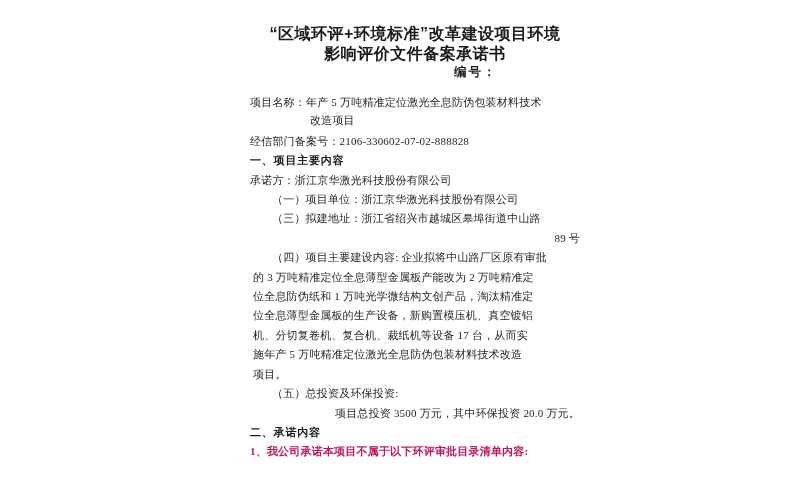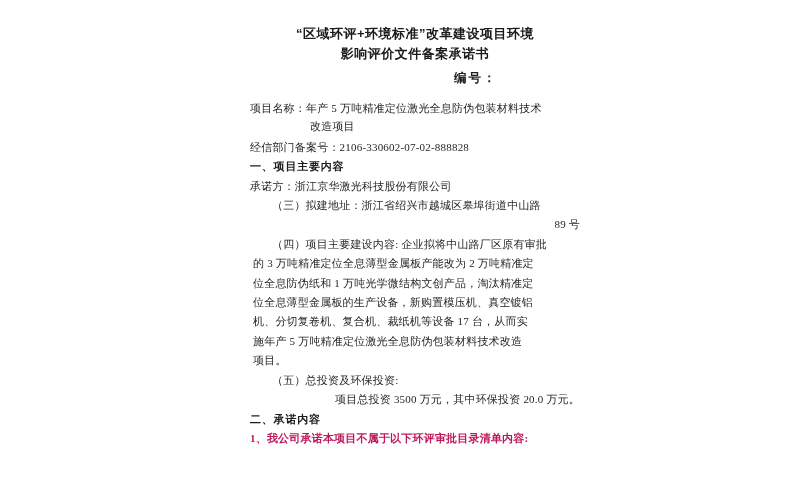--- a/index.html
+++ b/index.html
@@ -18,28 +18,27 @@
   .doc {
     position: absolute;
     left: 250px;
     top: 24px;
     width: 330px;
     color: #262626;
   }
   .title {
     font-family: "Liberation Sans", "DejaVu Sans", sans-serif;
     font-weight: bold;
-    font-size: 13px;
+    font-size: 16px;
     line-height: 20px;
     text-align: center;
     color: #1b1b1b;
     letter-spacing: 0.5px;
   }
   .serial {
-    margin-top: 6px;
     padding-left: 204px;
     font-weight: bold;
     font-size: 12.5px;
     letter-spacing: 2px;
     color: #1f1f1f;
   }
   .body-text {
     margin-top: 12px;
     font-size: 11px;
     line-height: 19.4px;
@@ -71,20 +70,21 @@
 
     <div class="serial">编号：</div>
 
     <div class="body-text">
       <div class="line">项目名称：年产 5 万吨精准定位激光全息防伪包装材料技术</div>
       <div class="line indent-wrap">改造项目</div>
       <div class="line">经信部门备案号：2106-330602-07-02-888828</div>
       <div class="line heading">一、项目主要内容</div>
 
       <div class="line">承诺方：浙江京华激光科技股份有限公司</div>
+      <div class="line indent-item">（一）项目单位：浙江京华激光科技股份有限公司</div>
       <div class="line indent-item">（三）拟建地址：浙江省绍兴市越城区皋埠街道中山路</div>
       <div class="line indent-small">89 号</div>
 
       <div class="line indent-item">（四）项目主要建设内容: 企业拟将中山路厂区原有审批</div>
       <div class="line indent-cont">的 3 万吨精准定位全息薄型金属板产能改为 2 万吨精准定</div>
       <div class="line indent-cont">位全息防伪纸和 1 万吨光学微结构文创产品，淘汰精准定</div>
       <div class="line indent-cont">位全息薄型金属板的生产设备，新购置模压机、真空镀铝</div>
       <div class="line indent-cont">机、分切复卷机、复合机、裁纸机等设备 17 台，从而实</div>
       <div class="line indent-cont">施年产 5 万吨精准定位激光全息防伪包装材料技术改造</div>
       <div class="line indent-cont">项目。</div>

